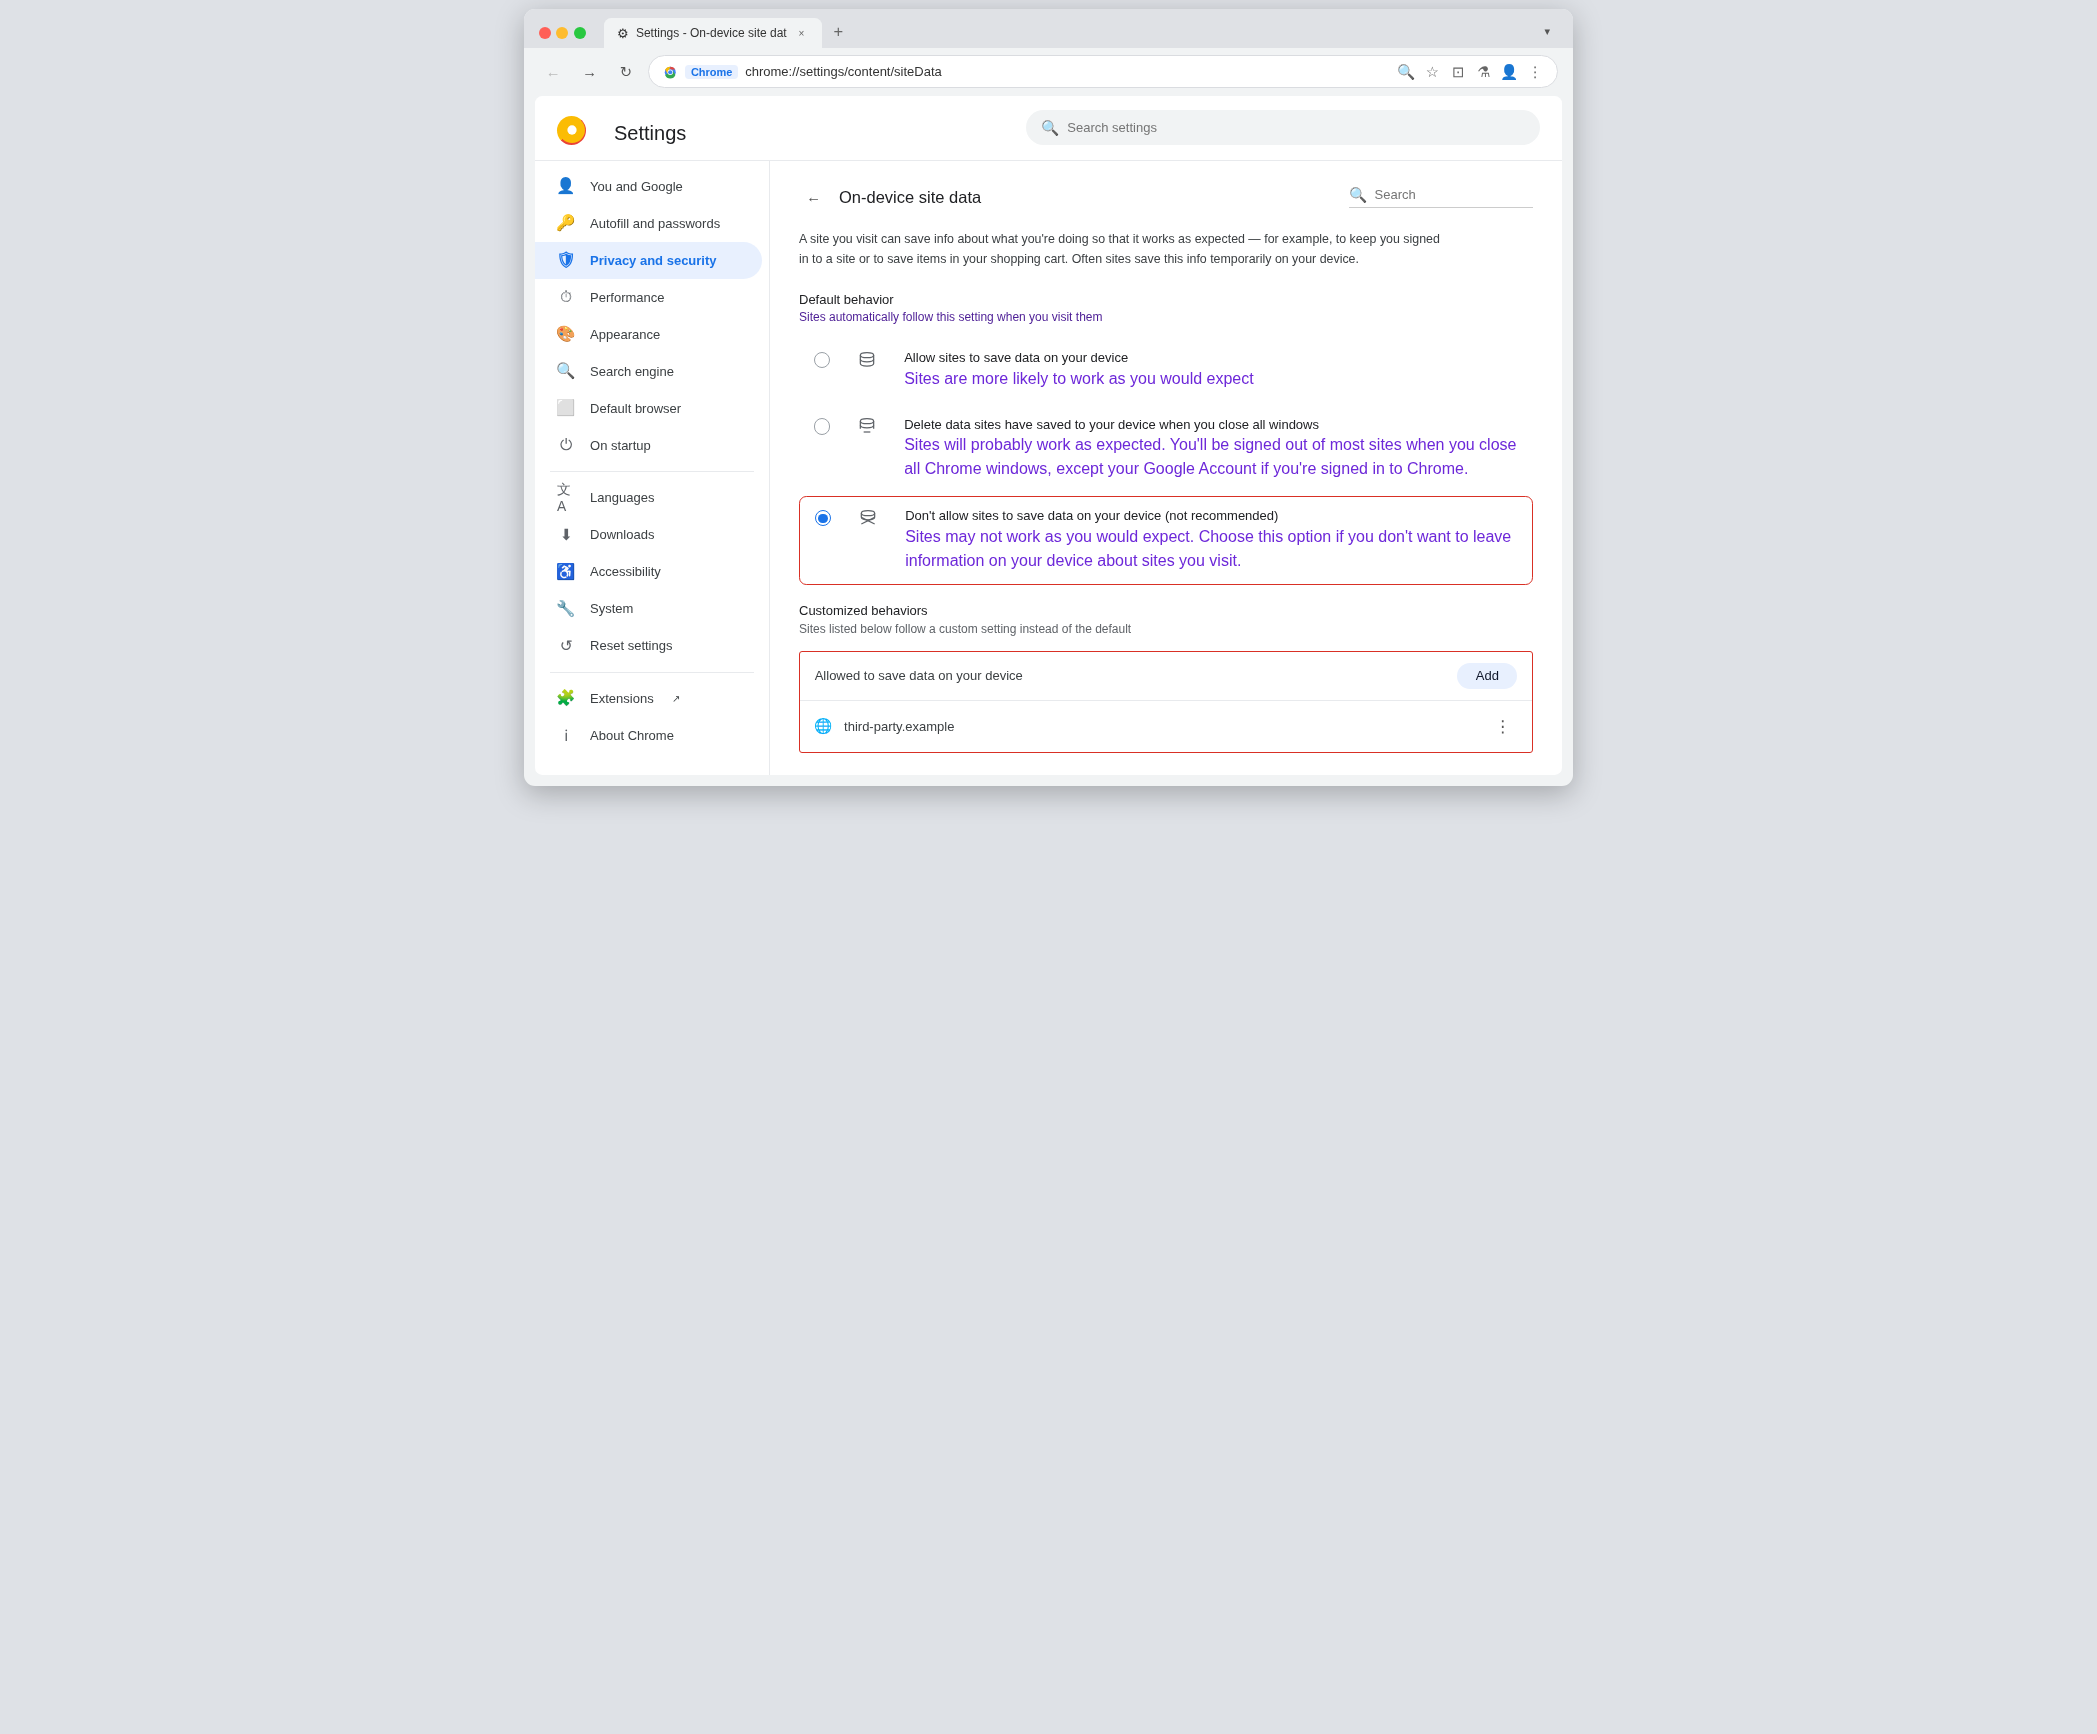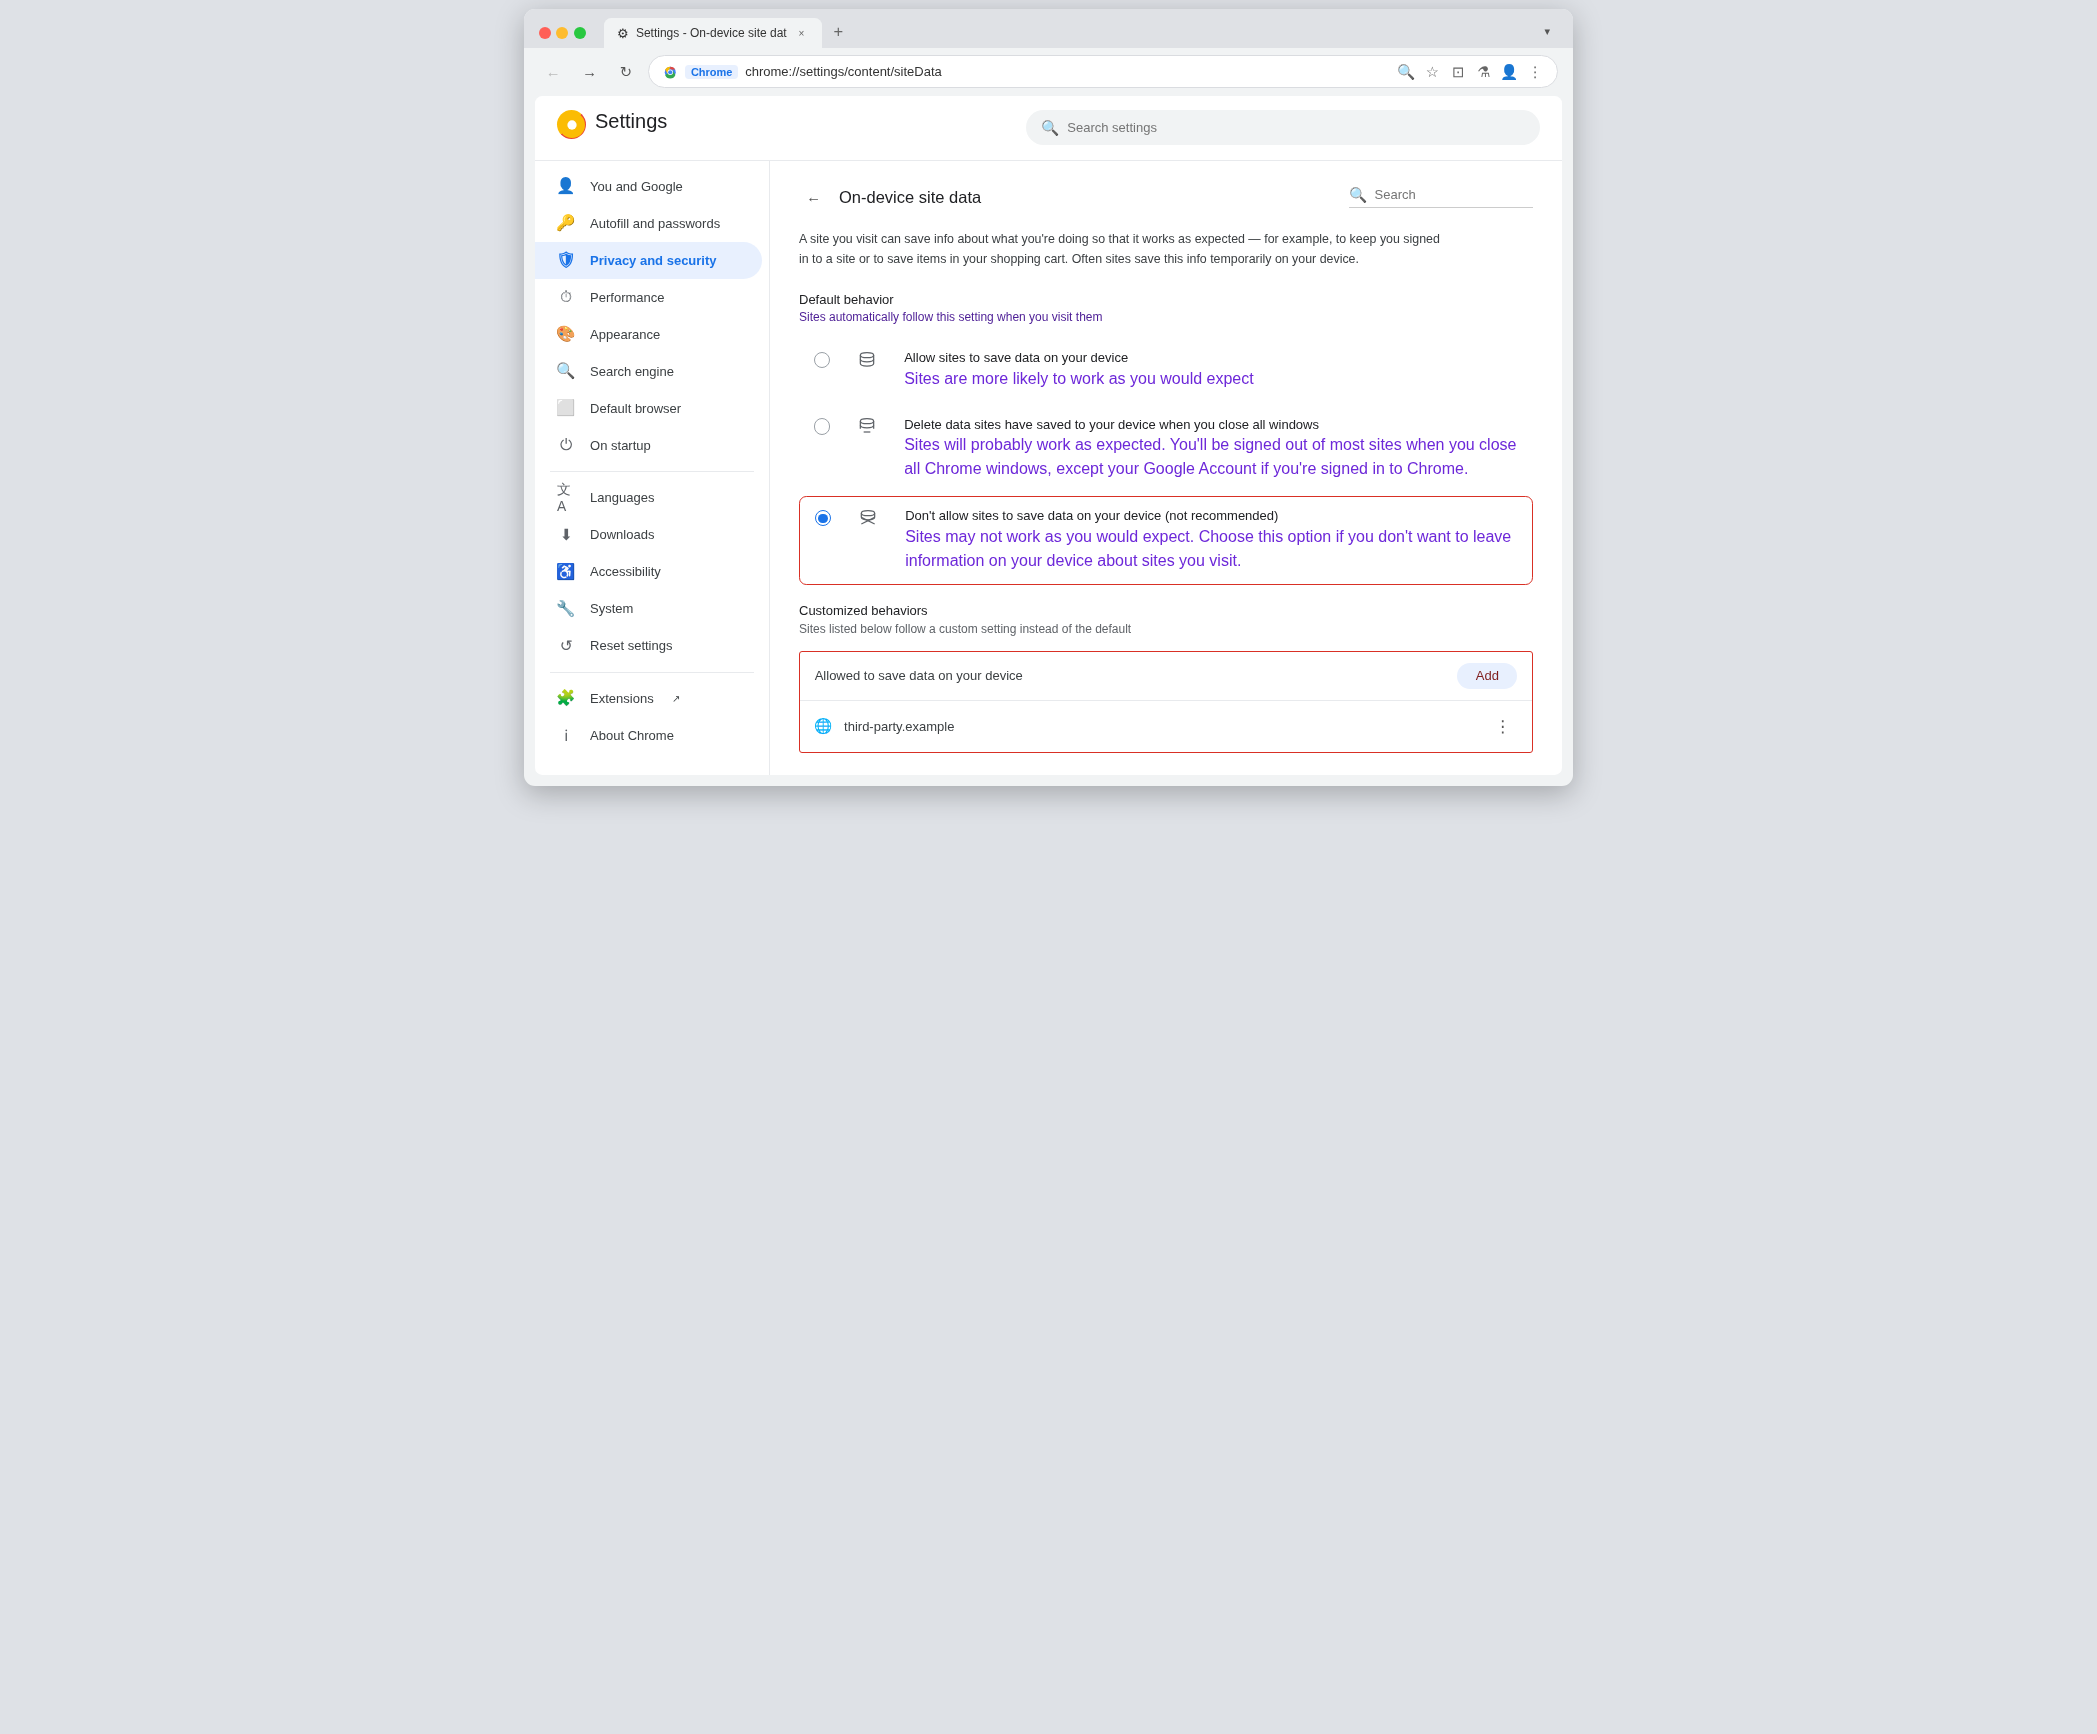--- a/index.html
+++ b/index.html
@@ -153,22 +153,22 @@
       border-radius: 7.3px;
       display: flex;
       flex-direction: column;
       overflow: hidden;
     }
 
     
     .settings-header {
       padding: 14.7px 22px;
       display: flex;
-      align-items: flex-start;
-      gap: 9px;
+      align-items: flex-end;
+      gap: 28px;
       border-bottom: 0.9px solid #e8eaed;
     }
     .settings-logo {
       width: 29px; height: 29px;
       border-radius: 50%;
       background: linear-gradient(135deg, #fbbc04 50%, #ea4335 50%);
       display: flex; align-items: center; justify-content: center;
       font-size: 16.5px;
     }
     .settings-title {
@@ -396,21 +396,21 @@
       justify-content: space-between;
       padding: 11px 14.7px;
       border-bottom: 0.9px solid #e8eaed;
     }
     .allowed-box-title {
       font-size: 13px;
       color: #3c4043;
     }
     .add-btn {
       background: #e8f0fe;
-      color: #7f1d1d;
+      color: #0f172a;
       border: none;
       border-radius: 18.4px;
       padding: 5.5px 18.4px;
       font-size: 13px;
       font-weight: 500;
       cursor: pointer;
     }
     .allowed-site-row {
       display: flex;
       align-items: center;

